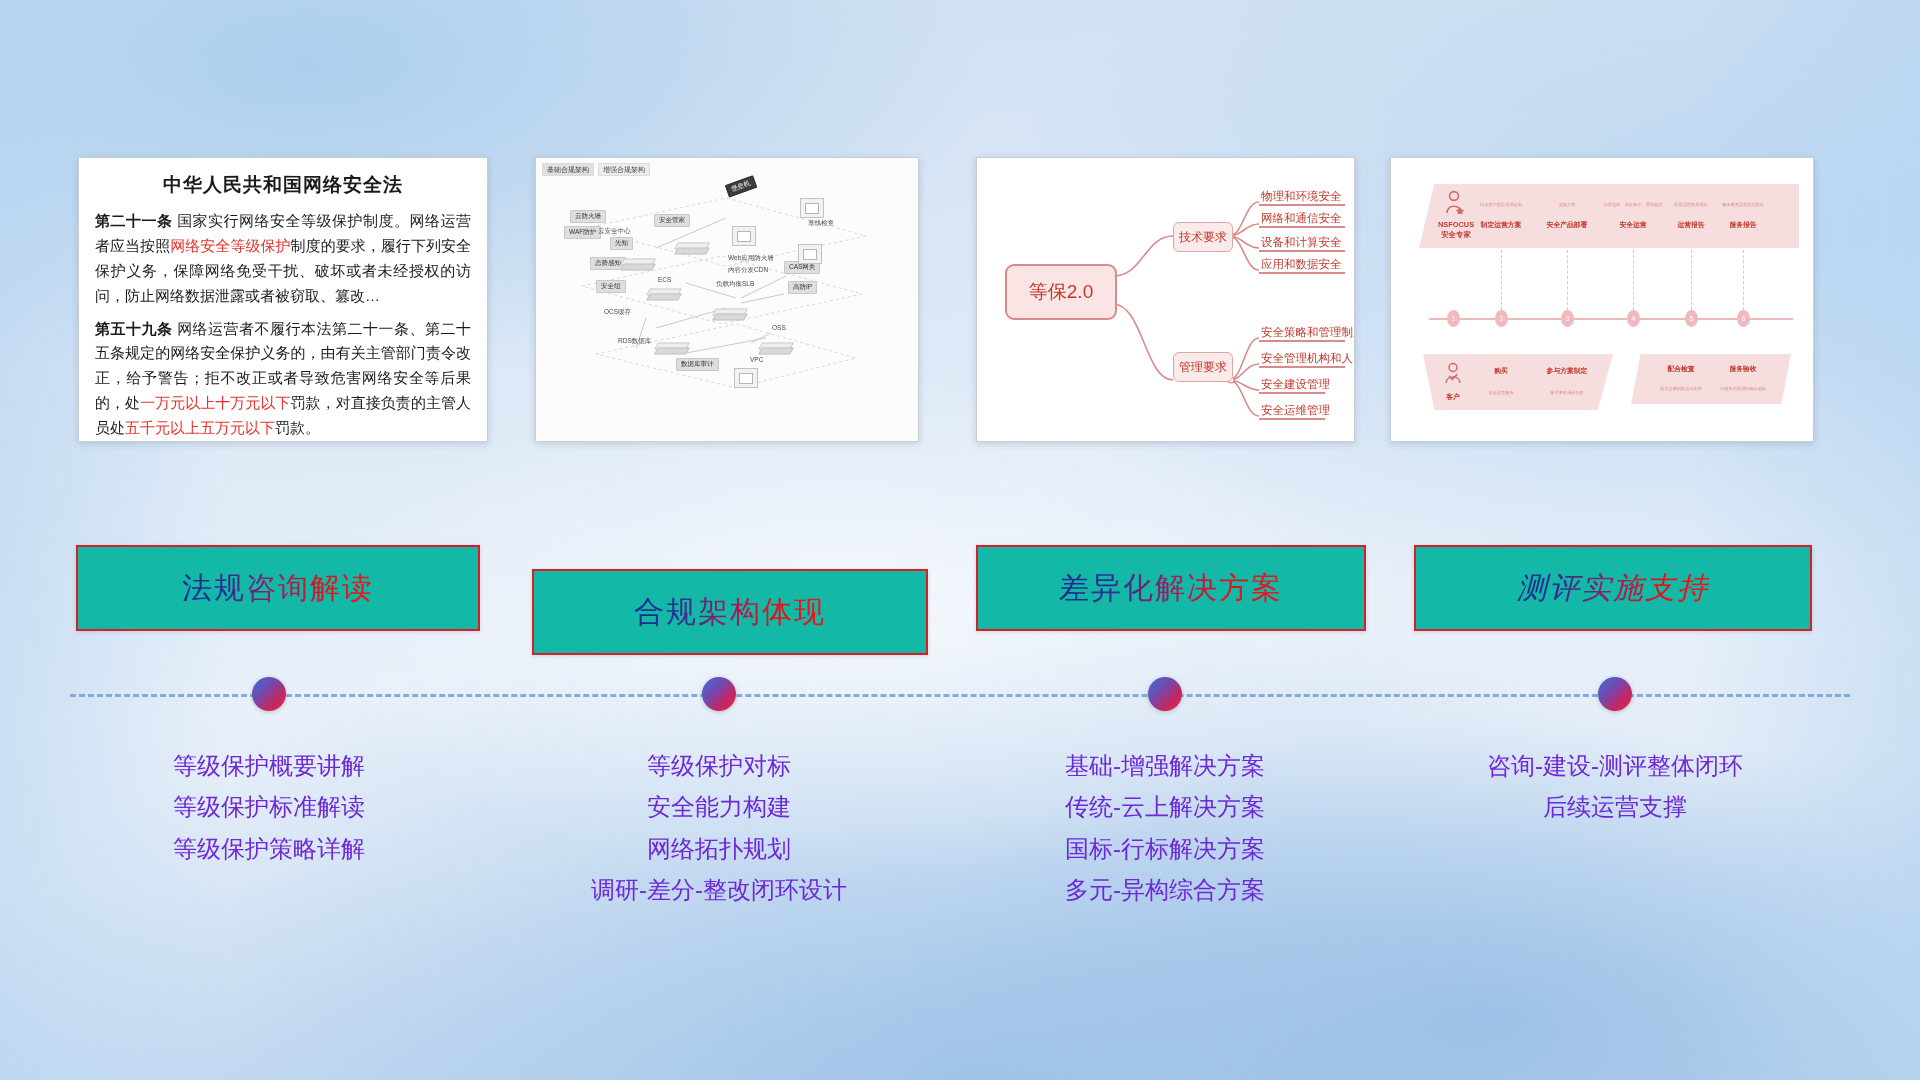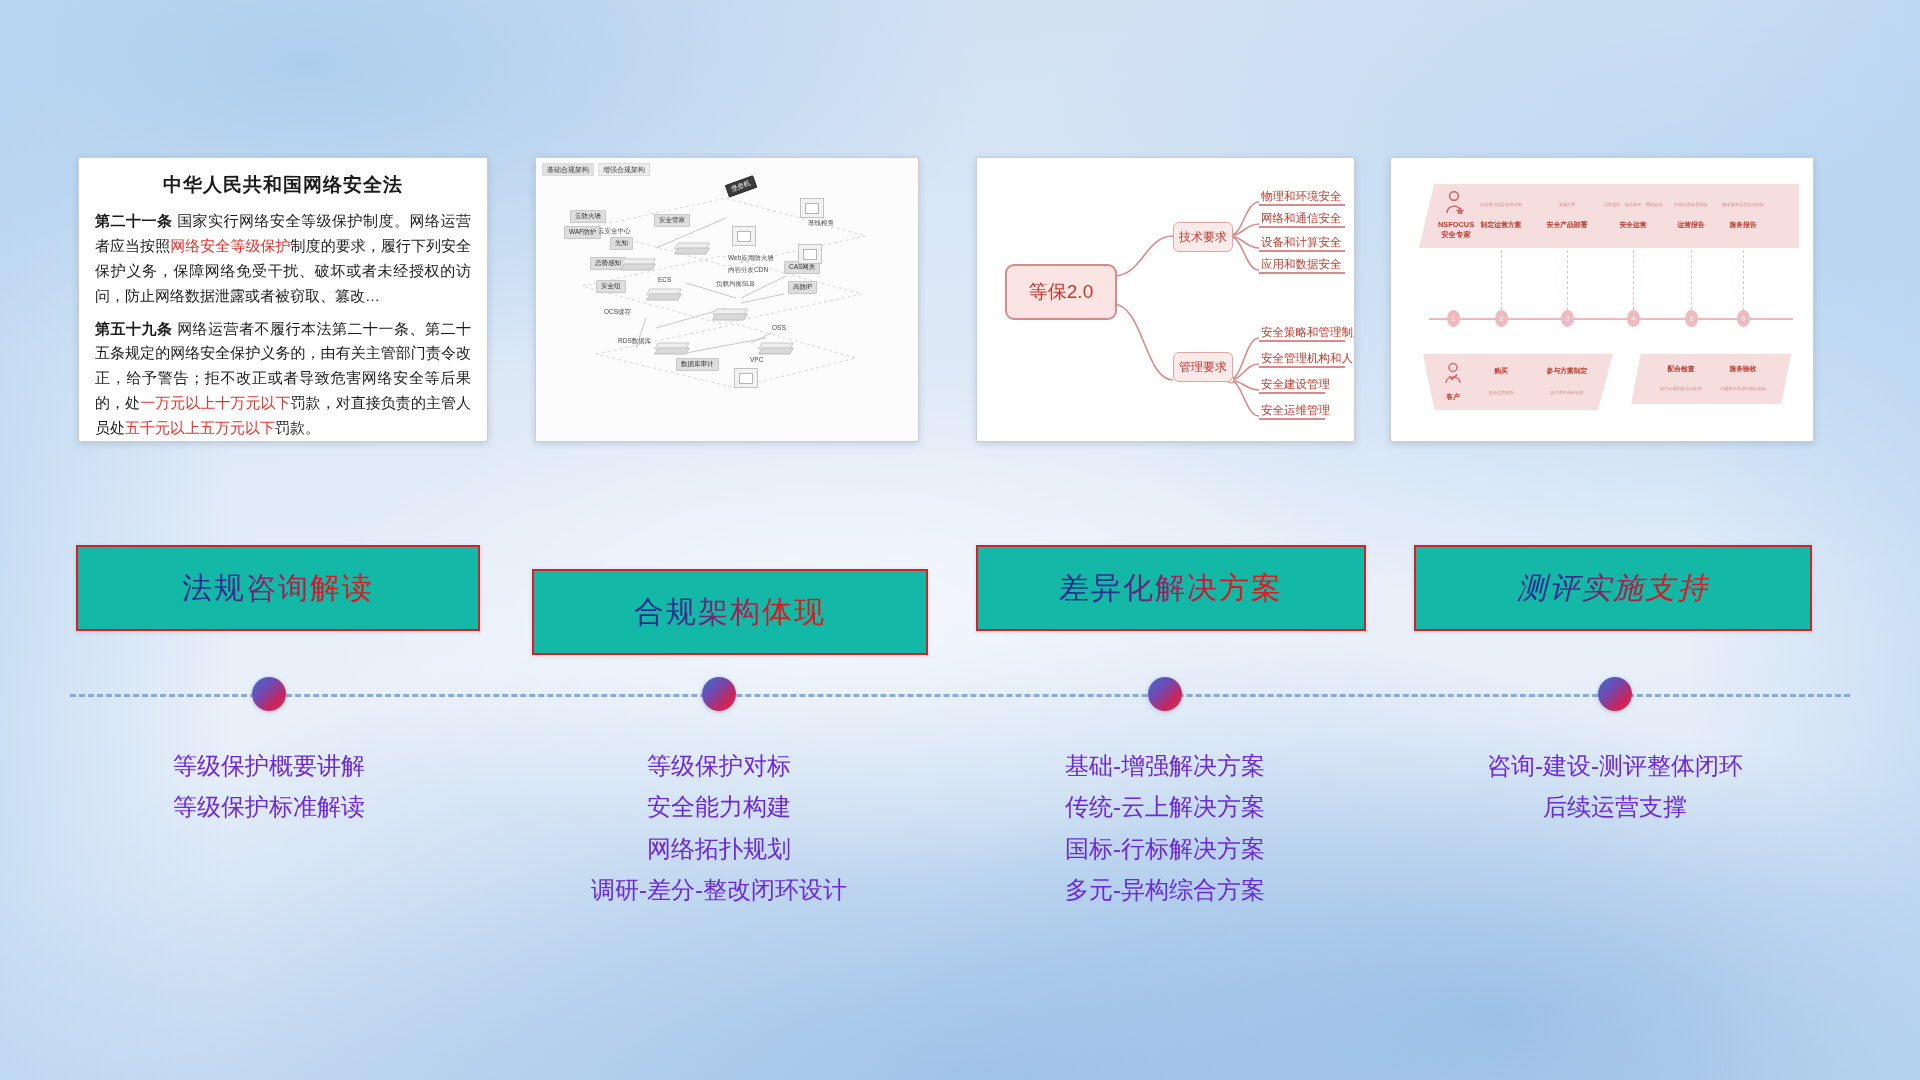--- a/index.html
+++ b/index.html
@@ -326,20 +326,21 @@
       <div class="tl-dot" style="left: 252px; top: 677px;"></div>
       <div class="tl-dot" style="left: 702px; top: 677px;"></div>
       <div class="tl-dot" style="left: 1148px; top: 677px;"></div>
       <div class="tl-dot" style="left: 1598px; top: 677px;"></div>
     </div>
 
   <div id="columns">
       <div class="col" style="left: 54px; top: 745px; width: 430px;">
         <div class="item">等级保护概要讲解</div>
         <div class="item">等级保护标准解读</div>
+        <div class="item">等级保护策略详解</div>
       </div>
       <div class="col" style="left: 504px; top: 745px; width: 430px;">
         <div class="item">等级保护对标</div>
         <div class="item">安全能力构建</div>
         <div class="item">网络拓扑规划</div>
         <div class="item">调研-差分-整改闭环设计</div>
       </div>
       <div class="col" style="left: 950px; top: 745px; width: 430px;">
         <div class="item">基础-增强解决方案</div>
         <div class="item">传统-云上解决方案</div>

